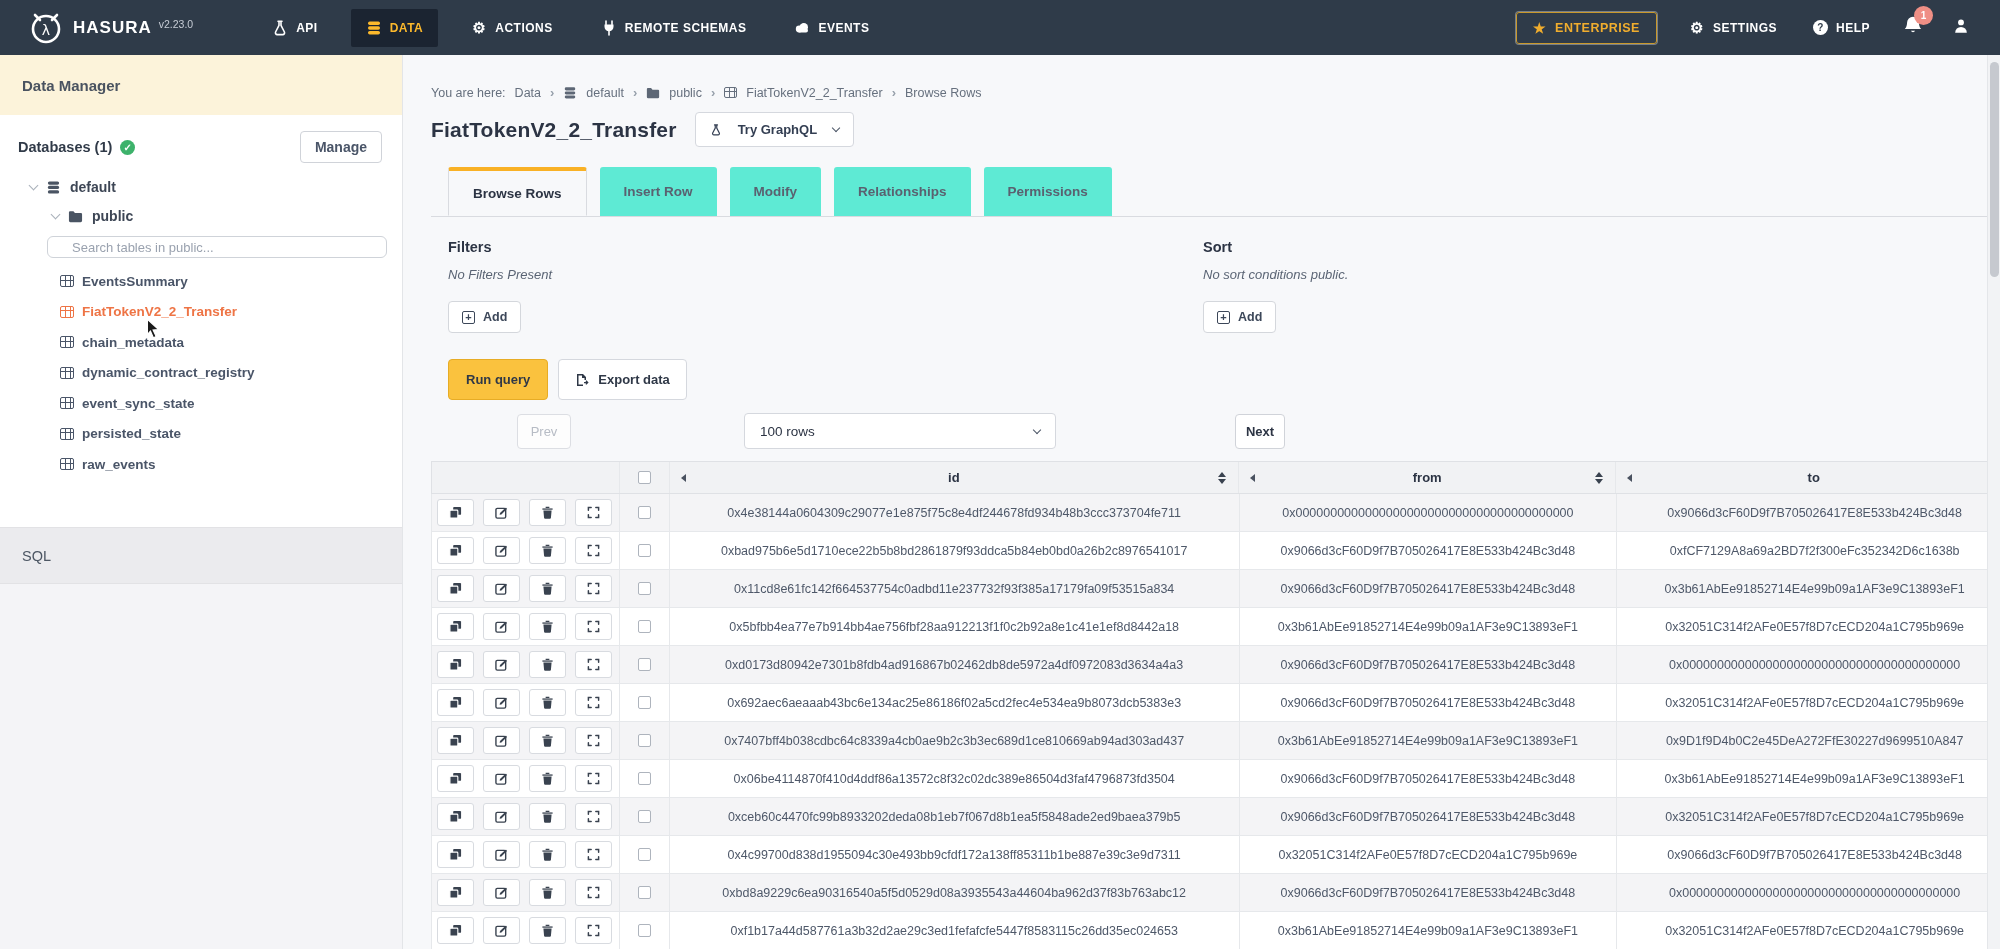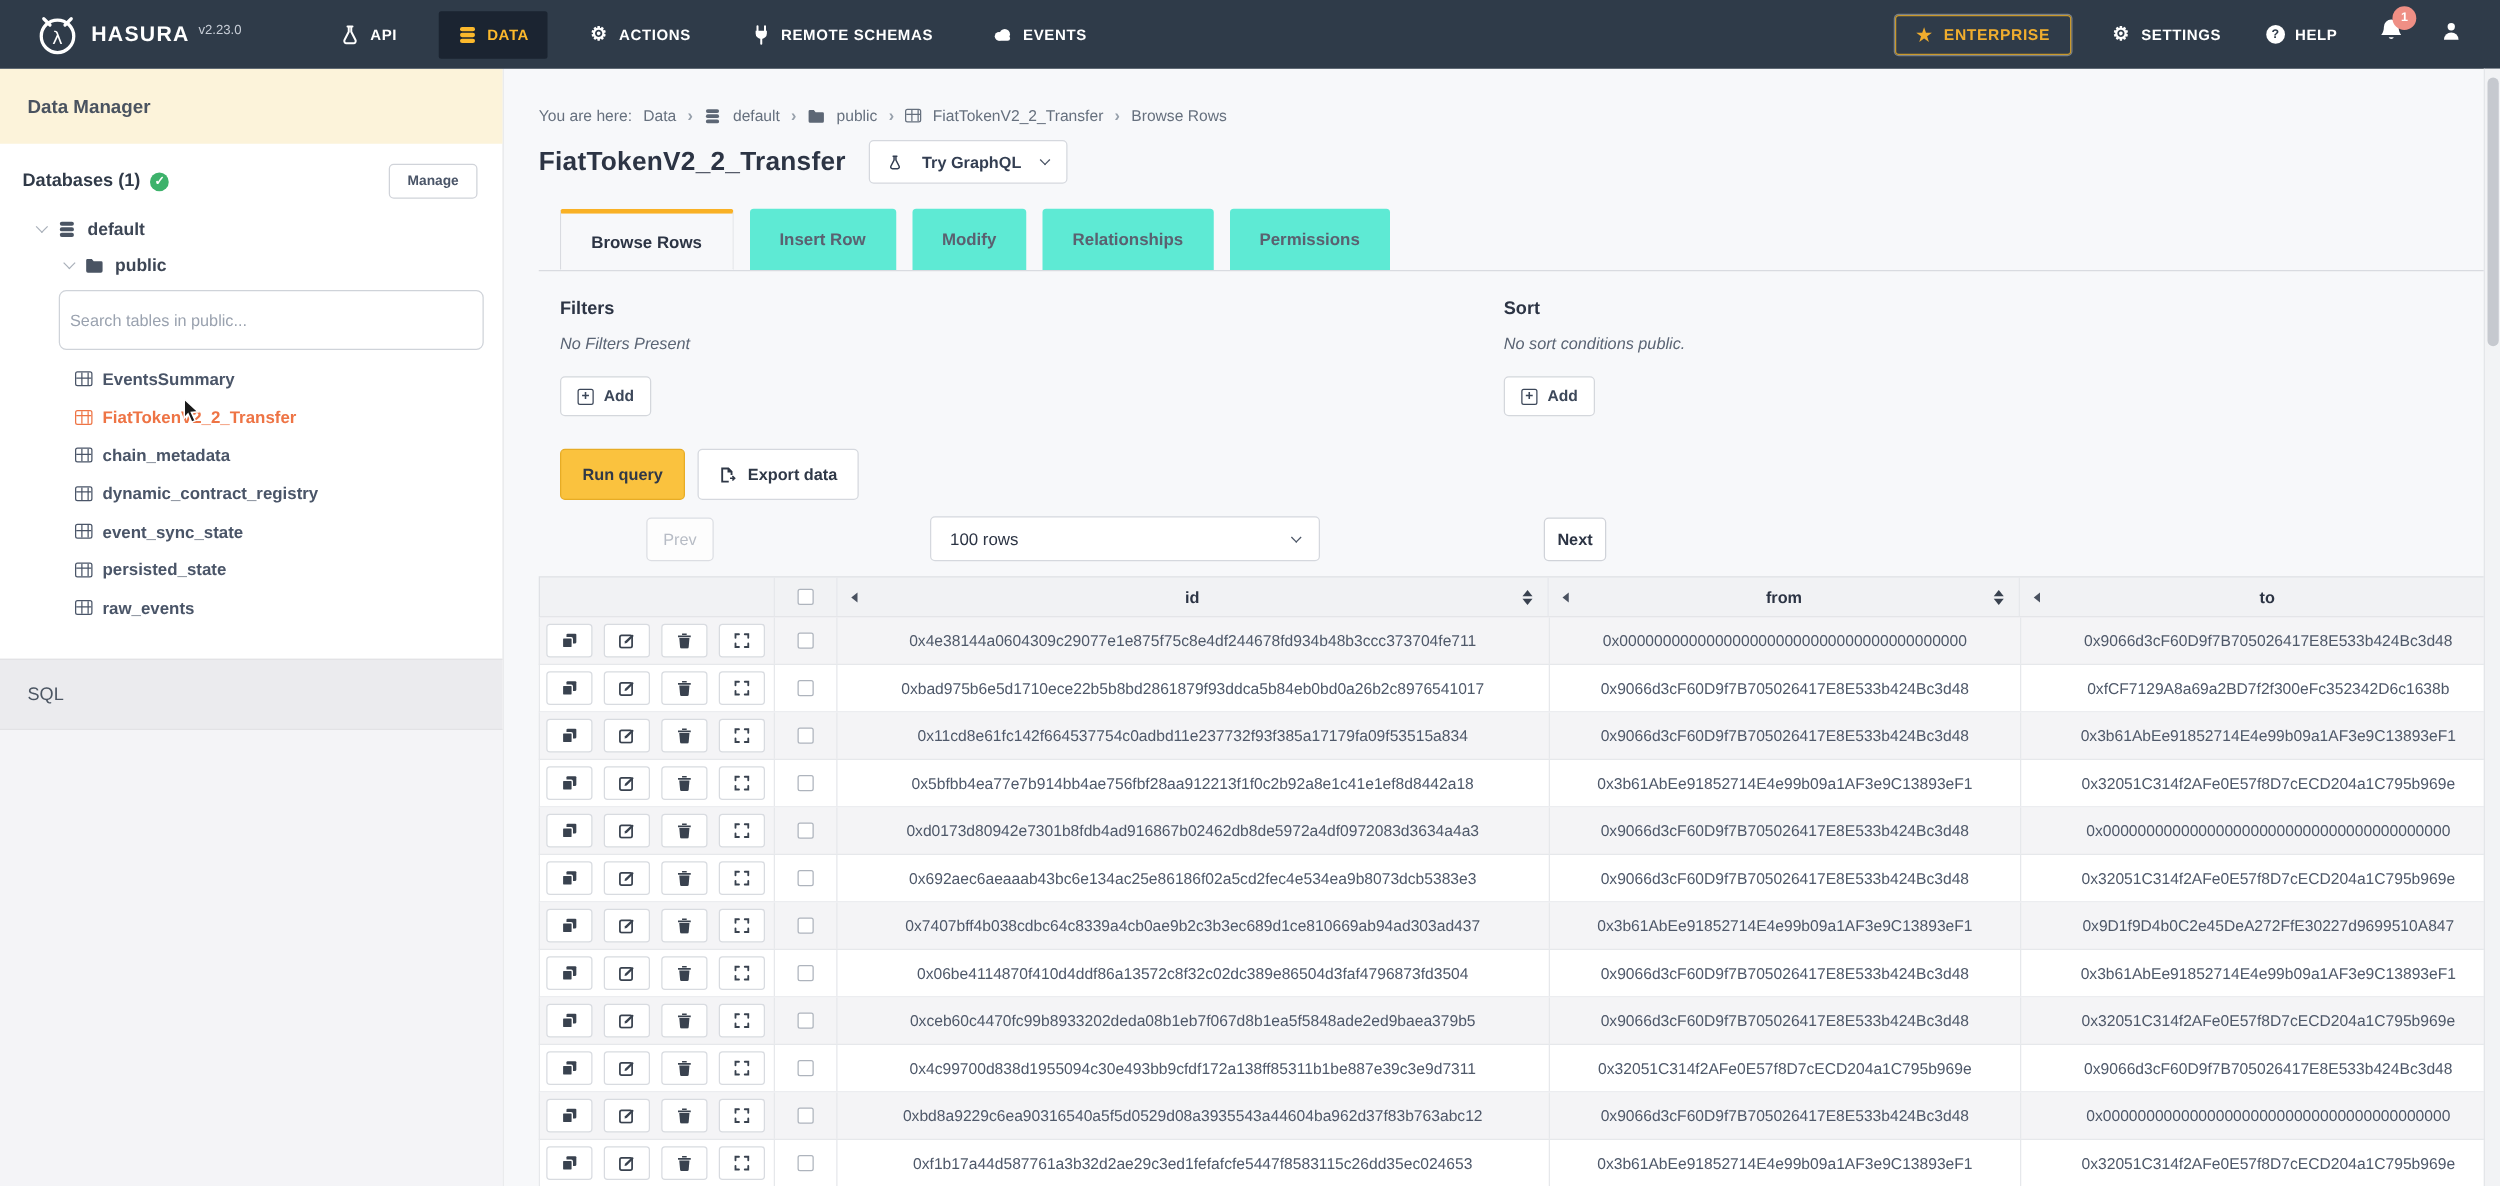--- a/index.html
+++ b/index.html
@@ -24,27 +24,27 @@
   .bell-wrap svg { width:22px; height:22px; }
   .notif-badge { position:absolute; top:-9px; right:-9px; width:19px; height:19px; border-radius:50%; background:#ef8f85; color:#fff; font-size:10px; font-weight:bold; display:flex; align-items:center; justify-content:center; }
   .user-wrap svg { width:18px; height:18px; }
 
   
   .sidebar { position:absolute; top:55px; left:0; width:403px; bottom:0; background:#fff; border-right:1px solid #e3e5e8; z-index:20; }
   .sb-header { height:60px; background:#fcf3da; display:flex; align-items:center; padding-left:22px; font-size:15px; font-weight:bold; color:#4a5360; }
   .sb-db-row { display:flex; align-items:center; margin:16px 20px 0 18px; }
   .sb-db-label { font-size:14.5px; font-weight:bold; color:#303a48; display:flex; align-items:center; gap:8px; }
   .check-circle { width:15px; height:15px; border-radius:50%; background:#3db26b; color:#fff; font-size:10px; display:inline-flex; align-items:center; justify-content:center; }
-  .manage-btn { margin-left:auto; background:#fff; border:1px solid #d0d3d9; border-radius:4px; padding:7px 14px; font-size:11px; font-weight:bold; color:#4a5568; cursor:pointer; }
+  .manage-btn { margin-left:auto; background:#fff; border:1px solid #d0d3d9; border-radius:4px; padding:7px 14px; font-size:14px; font-weight:bold; color:#4a5568; cursor:pointer; }
   .tree-row { display:flex; align-items:center; gap:9px; font-size:14px; font-weight:bold; color:#3d4655; cursor:pointer; }
   .tree-db { margin:16px 0 0 30px; }
   .tree-schema { margin:13px 0 0 52px; }
   .chev-down { width:7px; height:7px; border-right:1.6px solid #a9b0ba; border-bottom:1.6px solid #a9b0ba; transform:rotate(45deg); margin-top:-4px; }
   .tree-row svg { width:15px; height:15px; color:#4a5463; }
-  .sb-search { display:block; margin:12px 16px 0 47px; width:340px; height:48px; border:1px solid #cfd3d9; border-radius:6px; padding:0 8px; font-size:13px; color:#3d4655; font-family:"Liberation Sans",sans-serif; }
+  .sb-search { display:block; margin:12px 16px 0 47px; width:340px; height:22px; border:1px solid #cfd3d9; border-radius:6px; padding:0 24px; font-size:13px; color:#3d4655; font-family:"Liberation Sans",sans-serif; }
   .sb-search::placeholder { color:#9aa2af; }
   .tbl-list { margin-top:8px; }
   .tbl-item { height:30.5px; display:flex; align-items:center; gap:8px; padding-left:60px; font-size:13.5px; font-weight:bold; color:#4a5568; cursor:pointer; }
   .tbl-item.active { color:#ee7445; }
   .tbl-icon { display:inline-block; flex:none; width:14px; height:12px; border:1.6px solid currentColor; border-radius:2px;
     background:
       linear-gradient(currentColor,currentColor) no-repeat 4.1px 0/1.4px 100%,
       linear-gradient(currentColor,currentColor) no-repeat 8.6px 0/1.4px 100%,
       linear-gradient(currentColor,currentColor) no-repeat 0 3.4px/100% 1.4px; }
   .sb-bottom { position:absolute; top:472px; left:0; right:0; bottom:0; background:#f4f4f7; }

